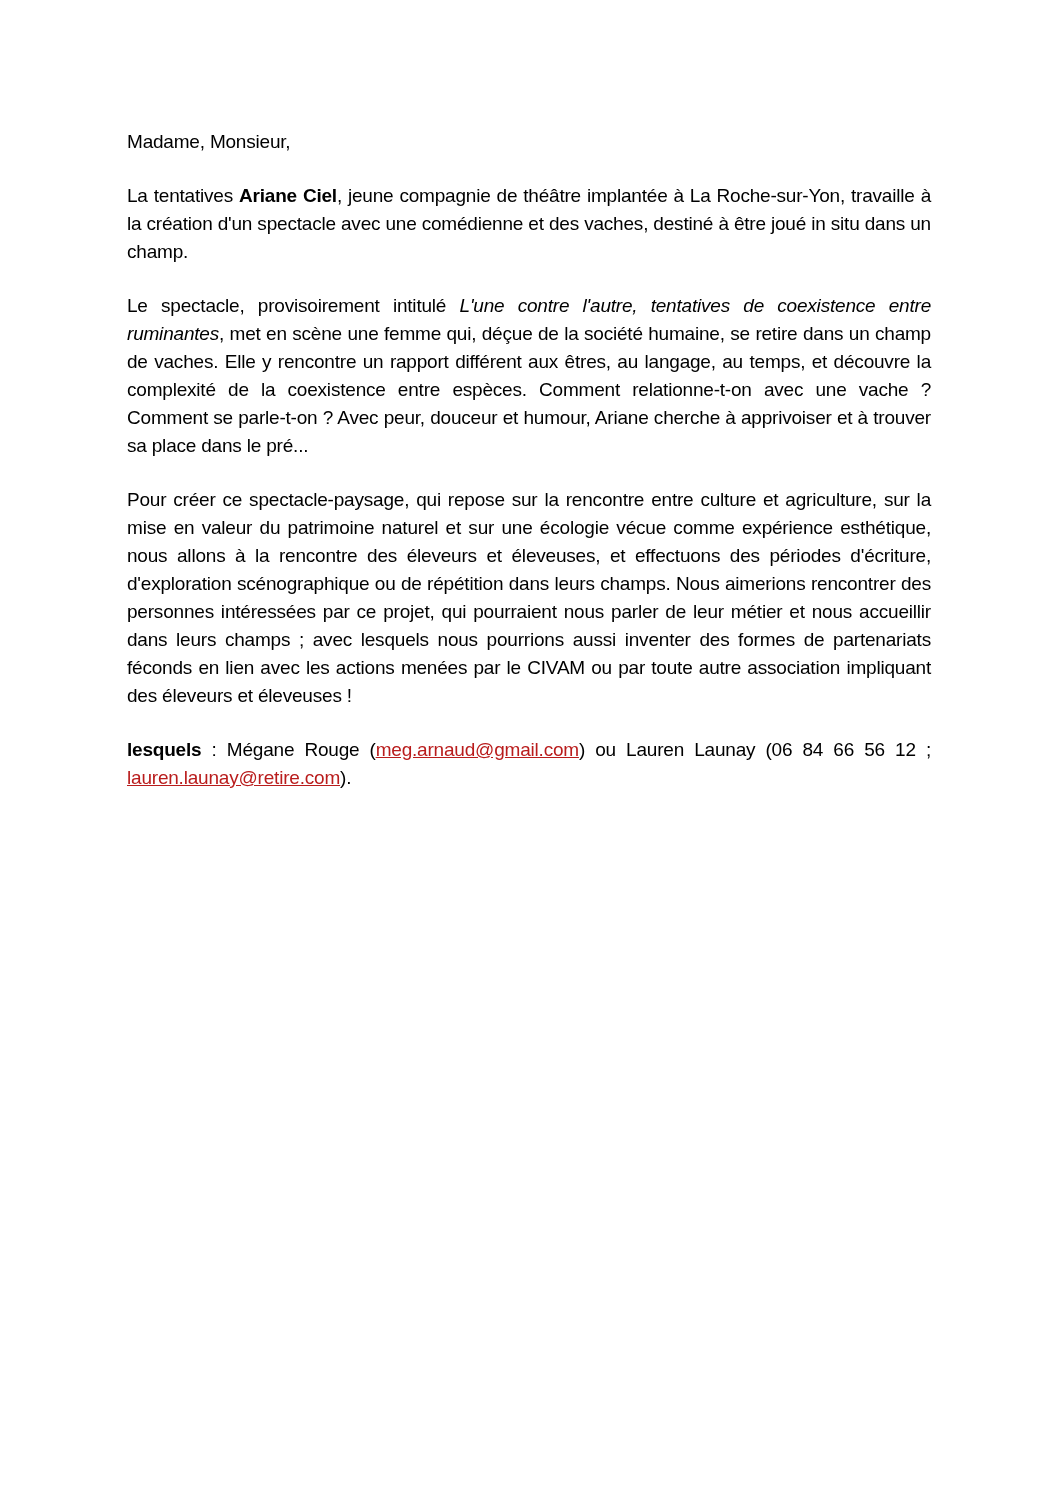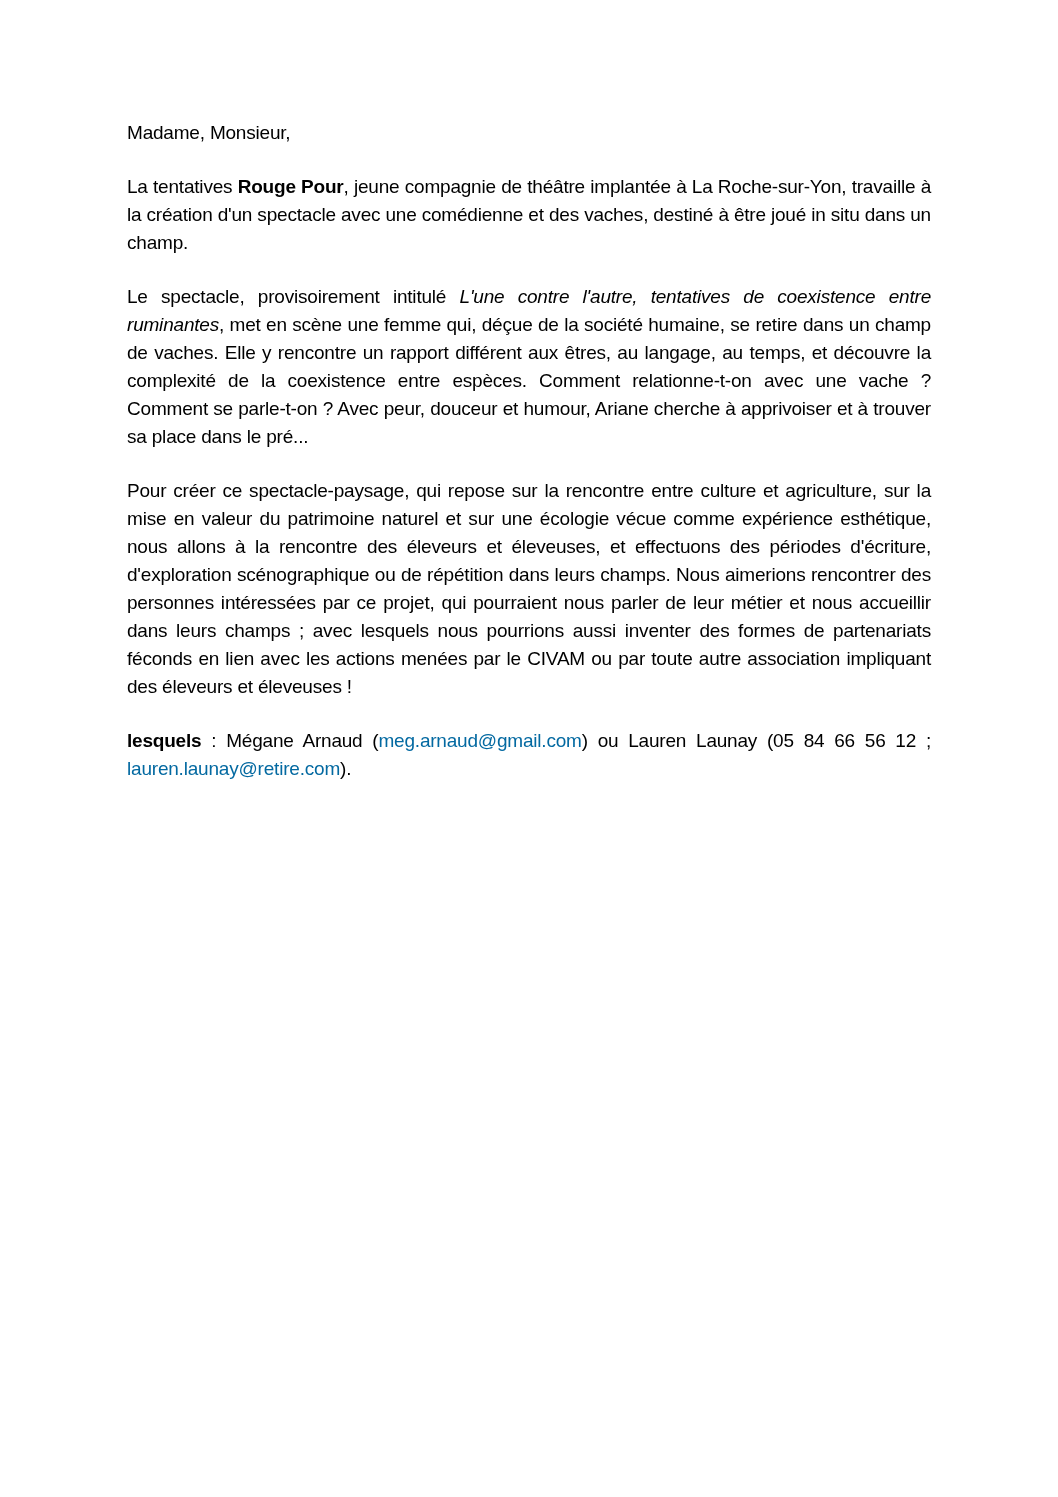--- a/index.html
+++ b/index.html
@@ -15,41 +15,42 @@
     box-sizing: border-box;
     padding: 119px 127px 0 127px;
     font-family: "Liberation Sans", "DejaVu Sans", sans-serif;
     font-size: 19px;
     line-height: 28px;
     color: #000000;
     letter-spacing: -0.2px;
     overflow: hidden;
   }
   .para {
-    margin: 0 0 26px 0;
+    margin: 9px 0 26px 0;
     text-align: justify;
   }
   .para.salutation {
     text-align: left;
   }
   b, .bold { font-weight: bold; }
   i, .italic { font-style: italic; }
   a.email-link {
-    color: #0369a1;
+    color: #b91c1c;
+    text-decoration: underline;
     cursor: pointer;
   }
 </style>
 </head>
 <body>
 
 <div class="page">
 
   <p class="para salutation">Madame, Monsieur,</p>
 
-  <p class="para"><span>La tentatives </span><b>Rouge Pour</b><span>, jeune compagnie de théâtre implantée à La Roche-sur-Yon, travaille à la création d'un spectacle avec une comédienne et des vaches, destiné à être joué in situ dans un champ.</span></p>
+  <p class="para"><span>La tentatives </span><b>Ariane Ciel</b><span>, jeune compagnie de théâtre implantée à La Roche-sur-Yon, travaille à la création d'un spectacle avec une comédienne et des vaches, destiné à être joué in situ dans un champ.</span></p>
 
   <p class="para"><span>Le spectacle, provisoirement intitulé </span><i>L'une contre l'autre, tentatives de coexistence entre ruminantes</i><span>, met en scène une femme qui, déçue de la société humaine, se retire dans un champ de vaches. Elle y rencontre un rapport différent aux êtres, au langage, au temps, et découvre la complexité de la coexistence entre espèces. Comment relationne-t-on avec une vache ? Comment se parle-t-on ? Avec peur, douceur et humour, Ariane cherche à apprivoiser et à trouver sa place dans le pré...</span></p>
 
   <p class="para">Pour créer ce spectacle-paysage, qui repose sur la rencontre entre culture et agriculture, sur la mise en valeur du patrimoine naturel et sur une écologie vécue comme expérience esthétique, nous allons à la rencontre des éleveurs et éleveuses, et effectuons des périodes d'écriture, d'exploration scénographique ou de répétition dans leurs champs. Nous aimerions rencontrer des personnes intéressées par ce projet, qui pourraient nous parler de leur métier et nous accueillir dans leurs champs ; avec lesquels nous pourrions aussi inventer des formes de partenariats féconds en lien avec les actions menées par le CIVAM ou par toute autre association impliquant des éleveurs et éleveuses !</p>
 
-  <p class="para"><b>lesquels</b><span> : Mégane Arnaud (</span><a class="email-link">meg.arnaud@gmail.com</a><span>) ou Lauren Launay (05 84 66 56 12 ; </span><a class="email-link">lauren.launay@retire.com</a><span>).</span></p>
+  <p class="para"><b>lesquels</b><span> : Mégane Rouge (</span><a class="email-link">meg.arnaud@gmail.com</a><span>) ou Lauren Launay (06 84 66 56 12 ; </span><a class="email-link">lauren.launay@retire.com</a><span>).</span></p>
 
 </div>
 
 </body></html>

